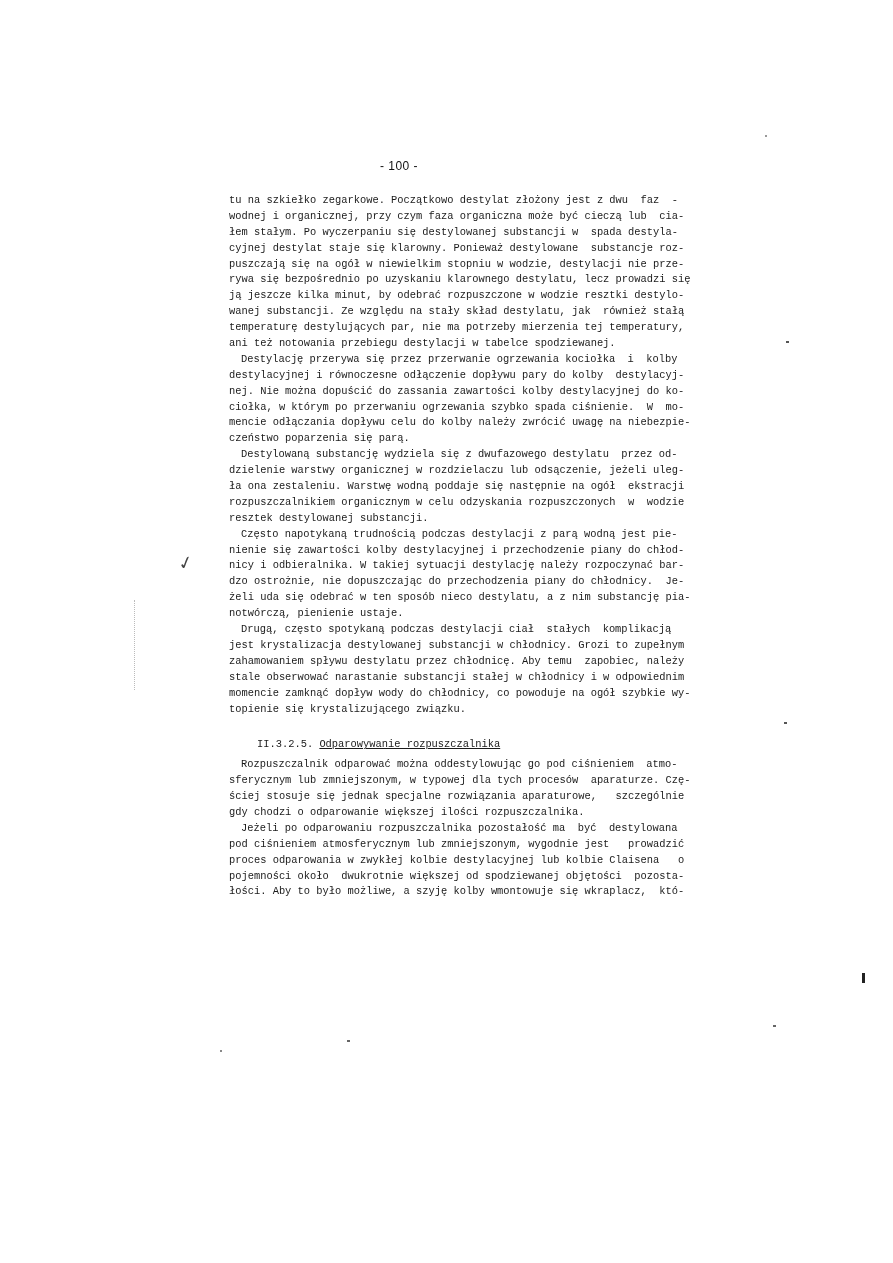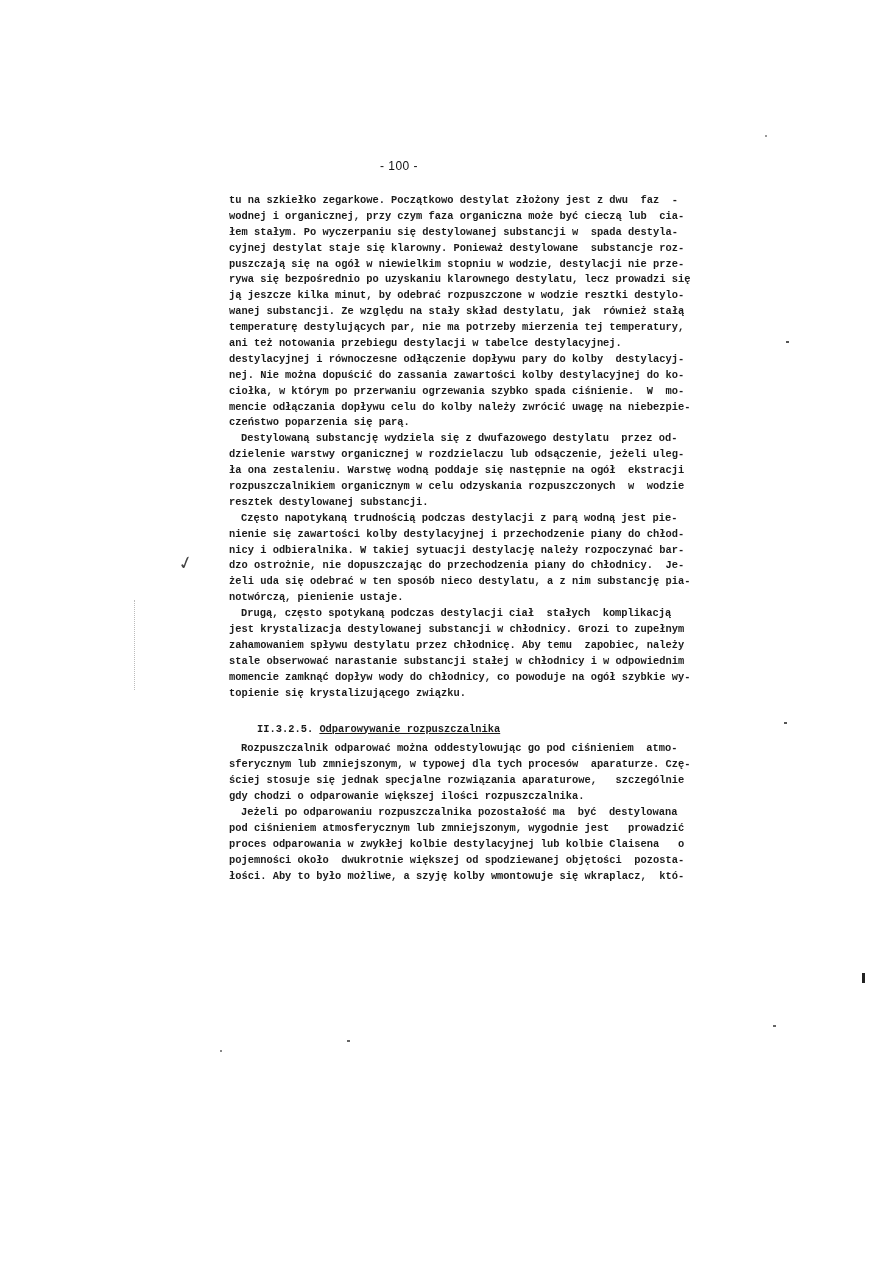--- a/index.html
+++ b/index.html
@@ -5,21 +5,21 @@
   html, body { margin: 0; padding: 0; background: #ffffff; }
   body { width: 893px; height: 1263px; position: relative; overflow: hidden; }
   .page-number {
     position: absolute; top: 159px; left: 0; width: 798px; text-align: center;
     font-family: "Liberation Sans", sans-serif; font-size: 12px; color: #111;
     letter-spacing: 0.5px;
   }
   .body-text {
     position: absolute; left: 229px; top: 193px; width: 540px;
     font-family: "Liberation Mono", monospace; font-size: 10.4px; line-height: 15.9px;
-    color: #1a1a1a; font-weight: bold;
+    color: #1a1a1a; font-weight: normal;
   }
   .line { white-space: pre; display: block; height: 15.9px; }
   .indent { padding-left: 12px; }
   .heading { margin-top: 20px; margin-bottom: 4px; padding-left: 28px; }
   .heading-title { text-decoration: underline; }
   .mark { position: absolute; color: #333; font-family: "DejaVu Sans", sans-serif; }
 </style>
 </head>
 <body>
 
@@ -30,24 +30,25 @@
   <div>
     <span class="line">tu na szkiełko zegarkowe. Początkowo destylat złożony jest z dwu  faz  -</span>
     <span class="line">wodnej i organicznej, przy czym faza organiczna może być cieczą lub  cia-</span>
     <span class="line">łem stałym. Po wyczerpaniu się destylowanej substancji w  spada destyla-</span>
     <span class="line">cyjnej destylat staje się klarowny. Ponieważ destylowane  substancje roz-</span>
     <span class="line">puszczają się na ogół w niewielkim stopniu w wodzie, destylacji nie prze-</span>
     <span class="line">rywa się bezpośrednio po uzyskaniu klarownego destylatu, lecz prowadzi się</span>
     <span class="line">ją jeszcze kilka minut, by odebrać rozpuszczone w wodzie resztki destylo-</span>
     <span class="line">wanej substancji. Ze względu na stały skład destylatu, jak  również stałą</span>
     <span class="line">temperaturę destylujących par, nie ma potrzeby mierzenia tej temperatury,</span>
-    <span class="line">ani też notowania przebiegu destylacji w tabelce destylacyjnej.</span>
+    <span class="line">ani też notowania przebiegu destylacji w tabelce spodziewanej.</span>
   </div>
 
   <div>
+    <span class="line indent">Destylację przerywa się przez przerwanie ogrzewania kociołka  i  kolby</span>
     <span class="line">destylacyjnej i równoczesne odłączenie dopływu pary do kolby  destylacyj-</span>
     <span class="line">nej. Nie można dopuścić do zassania zawartości kolby destylacyjnej do ko-</span>
     <span class="line">ciołka, w którym po przerwaniu ogrzewania szybko spada ciśnienie.  W  mo-</span>
     <span class="line">mencie odłączania dopływu celu do kolby należy zwrócić uwagę na niebezpie-</span>
     <span class="line">czeństwo poparzenia się parą.</span>
   </div>
 
   <div>
     <span class="line indent">Destylowaną substancję wydziela się z dwufazowego destylatu  przez od-</span>
     <span class="line">dzielenie warstwy organicznej w rozdzielaczu lub odsączenie, jeżeli uleg-</span>

